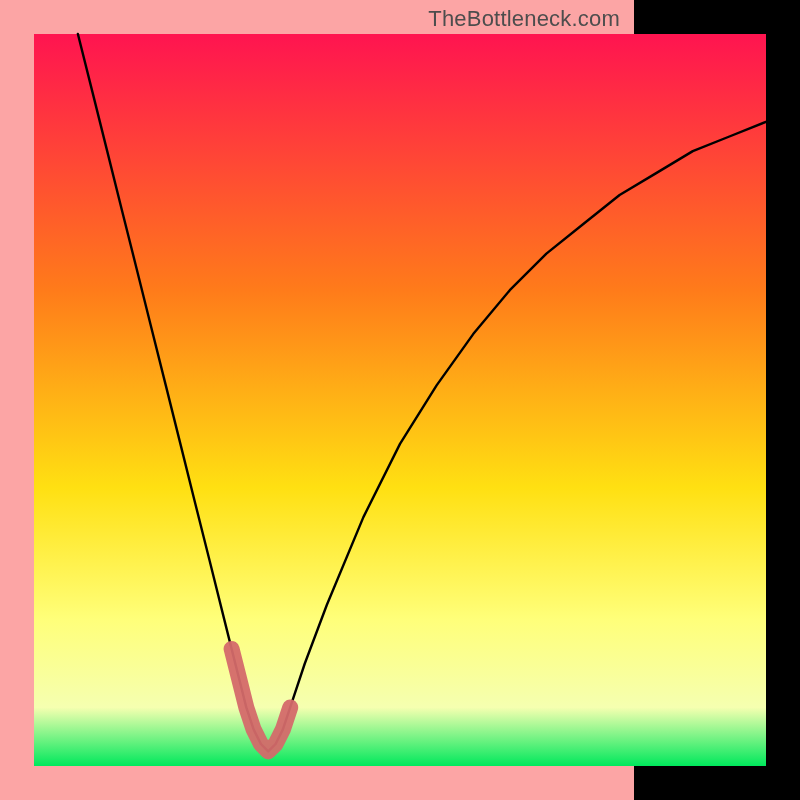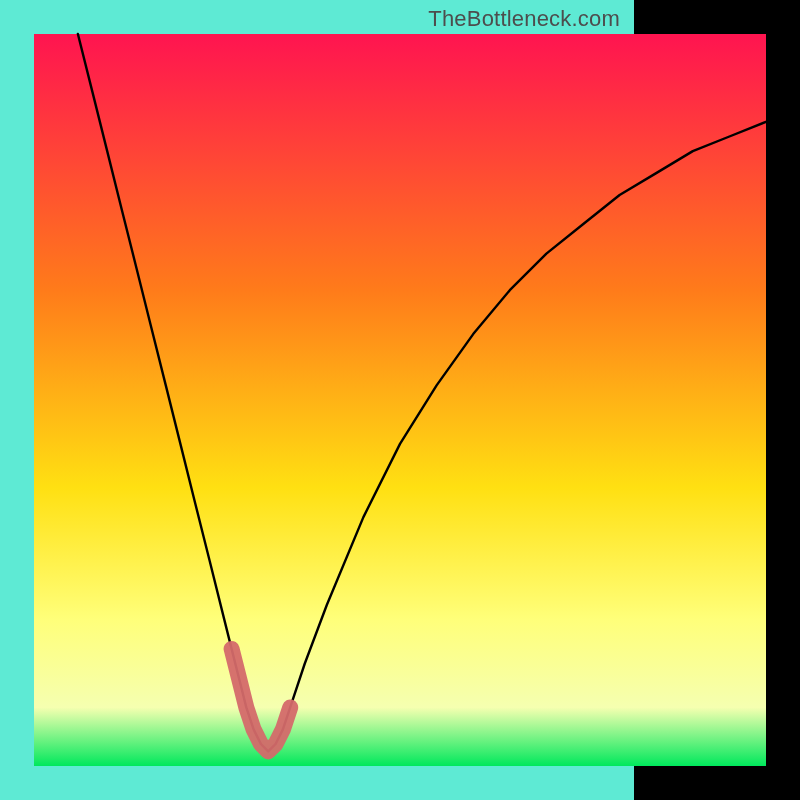--- a/index.html
+++ b/index.html
@@ -10,21 +10,21 @@
     background: #000;
     overflow: hidden;
     font-family: Arial, Helvetica, sans-serif;
   }
   .frame {
     position: absolute;
     top: 0;
     left: 0;
     width: 634px;
     height: 800px;
-    background: #5eead4;
+    background: #fca5a5;
   }
   .watermark {
     position: absolute;
     top: 6px;
     right: 14px;
     color: #4d4d4d;
     font-size: 22px;
     font-weight: 500;
     letter-spacing: 0.2px;
     z-index: 10;

